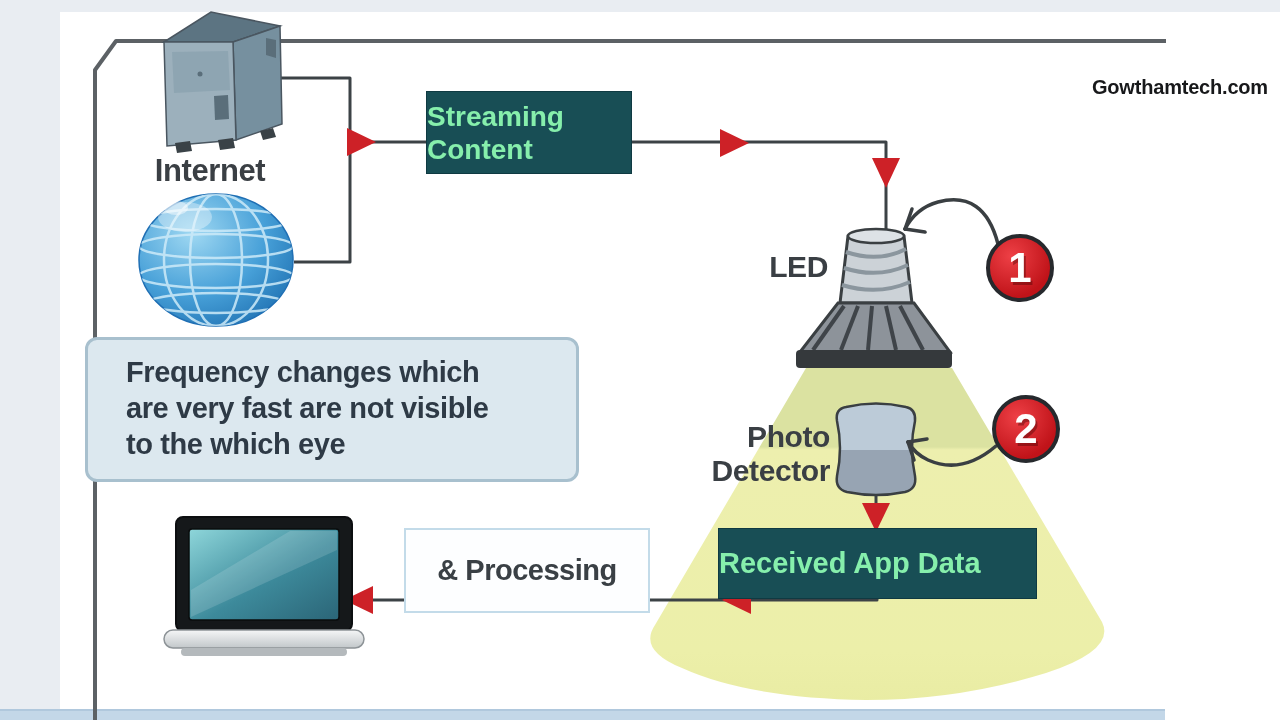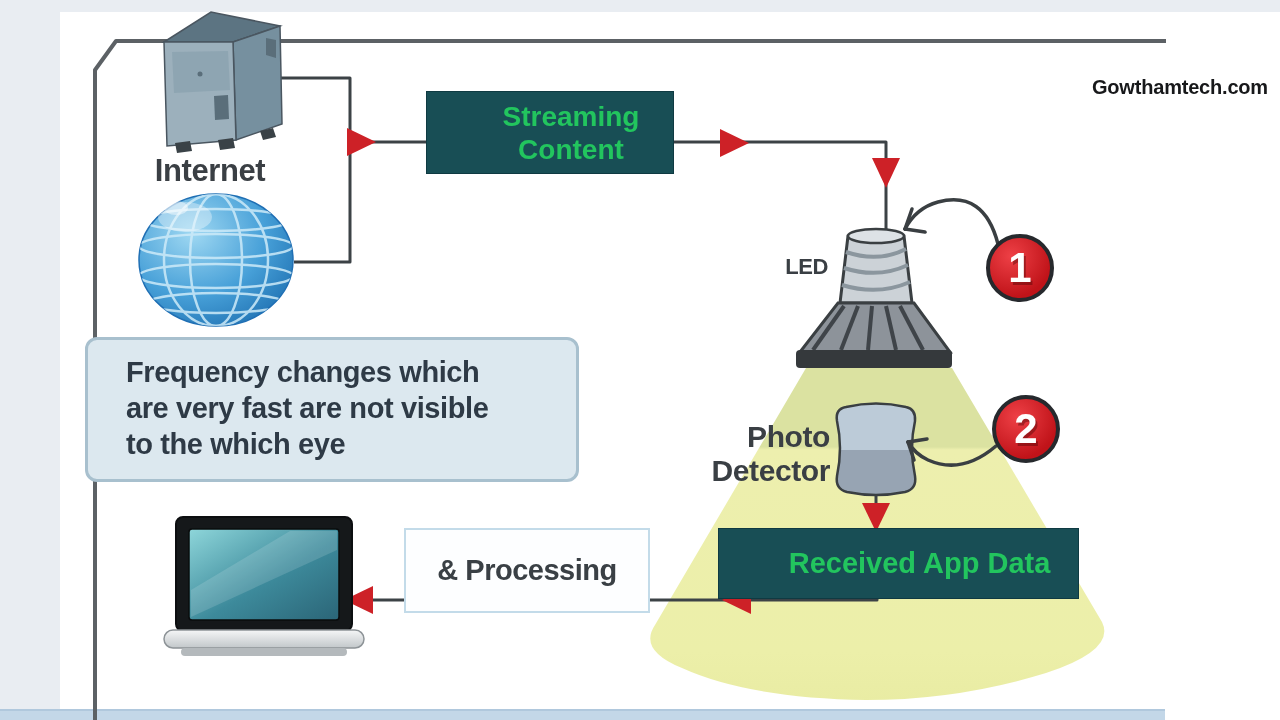--- a/index.html
+++ b/index.html
@@ -3,36 +3,36 @@
 <meta charset="utf-8">
 <style>
   html,body{margin:0;padding:0;background:#fff;}
   .stage{position:relative;width:1280px;height:720px;overflow:hidden;background:#fff;
          font-family:"Liberation Sans",sans-serif;}
   .page-strip-top{position:absolute;left:0;top:0;width:1280px;height:12px;background:#e9edf2;}
   .page-strip-left{position:absolute;left:0;top:0;width:60px;height:712px;background:#e9edf2;}
   .bottom-bar{position:absolute;left:0;top:709px;width:1165px;height:11px;background:#c3d7e8;
               border-top:2px solid #b0c8dd;box-sizing:border-box;}
   svg.diagram{position:absolute;left:0;top:0;}
-  .box-teal{position:absolute;background:#184e55;color:#22c55e;font-weight:700;text-align:center;
+  .box-teal{position:absolute;background:#184e55;color:#86efac;font-weight:700;
             display:flex;flex-direction:column;justify-content:center;
-            box-shadow:0 0 0 1px #0f3a42;padding-left:42px;}
+            box-shadow:0 0 0 1px #0f3a42;}
   #streaming-box{left:427px;top:92px;width:204px;height:81px;font-size:28px;line-height:33px;}
   #received-box{left:719px;top:529px;width:317px;height:69px;font-size:29px;}
   #amplification-box{position:absolute;left:404px;top:528px;width:246px;height:85px;
             background:#fdfeff;border:2px solid #c3dbe9;color:#3a4045;font-weight:700;
             font-size:29px;line-height:33px;display:flex;flex-direction:column;justify-content:center;
             text-align:center;box-sizing:border-box;letter-spacing:-0.5px;}
   .note{position:absolute;left:85px;top:337px;width:494px;height:145px;background:#dce8ef;
         border:3px solid #a8c0ce;border-radius:12px;color:#2e3a46;font-weight:700;font-size:29px;
         line-height:36px;padding:14px 0 0 38px;box-sizing:border-box;letter-spacing:-0.4px;}
   .line{display:block;white-space:nowrap;}
   .lbl{position:absolute;color:#3a3f44;font-weight:700;letter-spacing:-0.4px;}
   #internet-label{left:120px;top:153px;width:180px;text-align:center;font-size:31px;}
-  #led-lamp-label{left:700px;top:250px;width:128px;text-align:right;font-size:22px;line-height:33px;}
+  #led-lamp-label{left:700px;top:250px;width:128px;text-align:right;font-size:30px;line-height:33px;}
   #photo-detector-label{left:658px;top:420px;width:172px;text-align:right;font-size:30px;line-height:34px;}
   #watermark{left:1092px;top:76px;width:200px;font-size:20px;font-weight:700;color:#17181a;letter-spacing:-0.2px;}
   .marker{position:absolute;width:68px;height:68px;border-radius:50%;
           background:radial-gradient(circle at 35% 30%,#ee4046,#c01319 72%);
           border:4px solid #26292d;color:#fff;font-weight:700;font-size:42px;
           display:flex;align-items:center;justify-content:center;box-sizing:border-box;
           text-shadow:2px 3px 0 rgba(70,0,0,.4);}
   #marker-1{left:986px;top:234px;}
   #marker-2{left:992px;top:395px;}
 </style>

